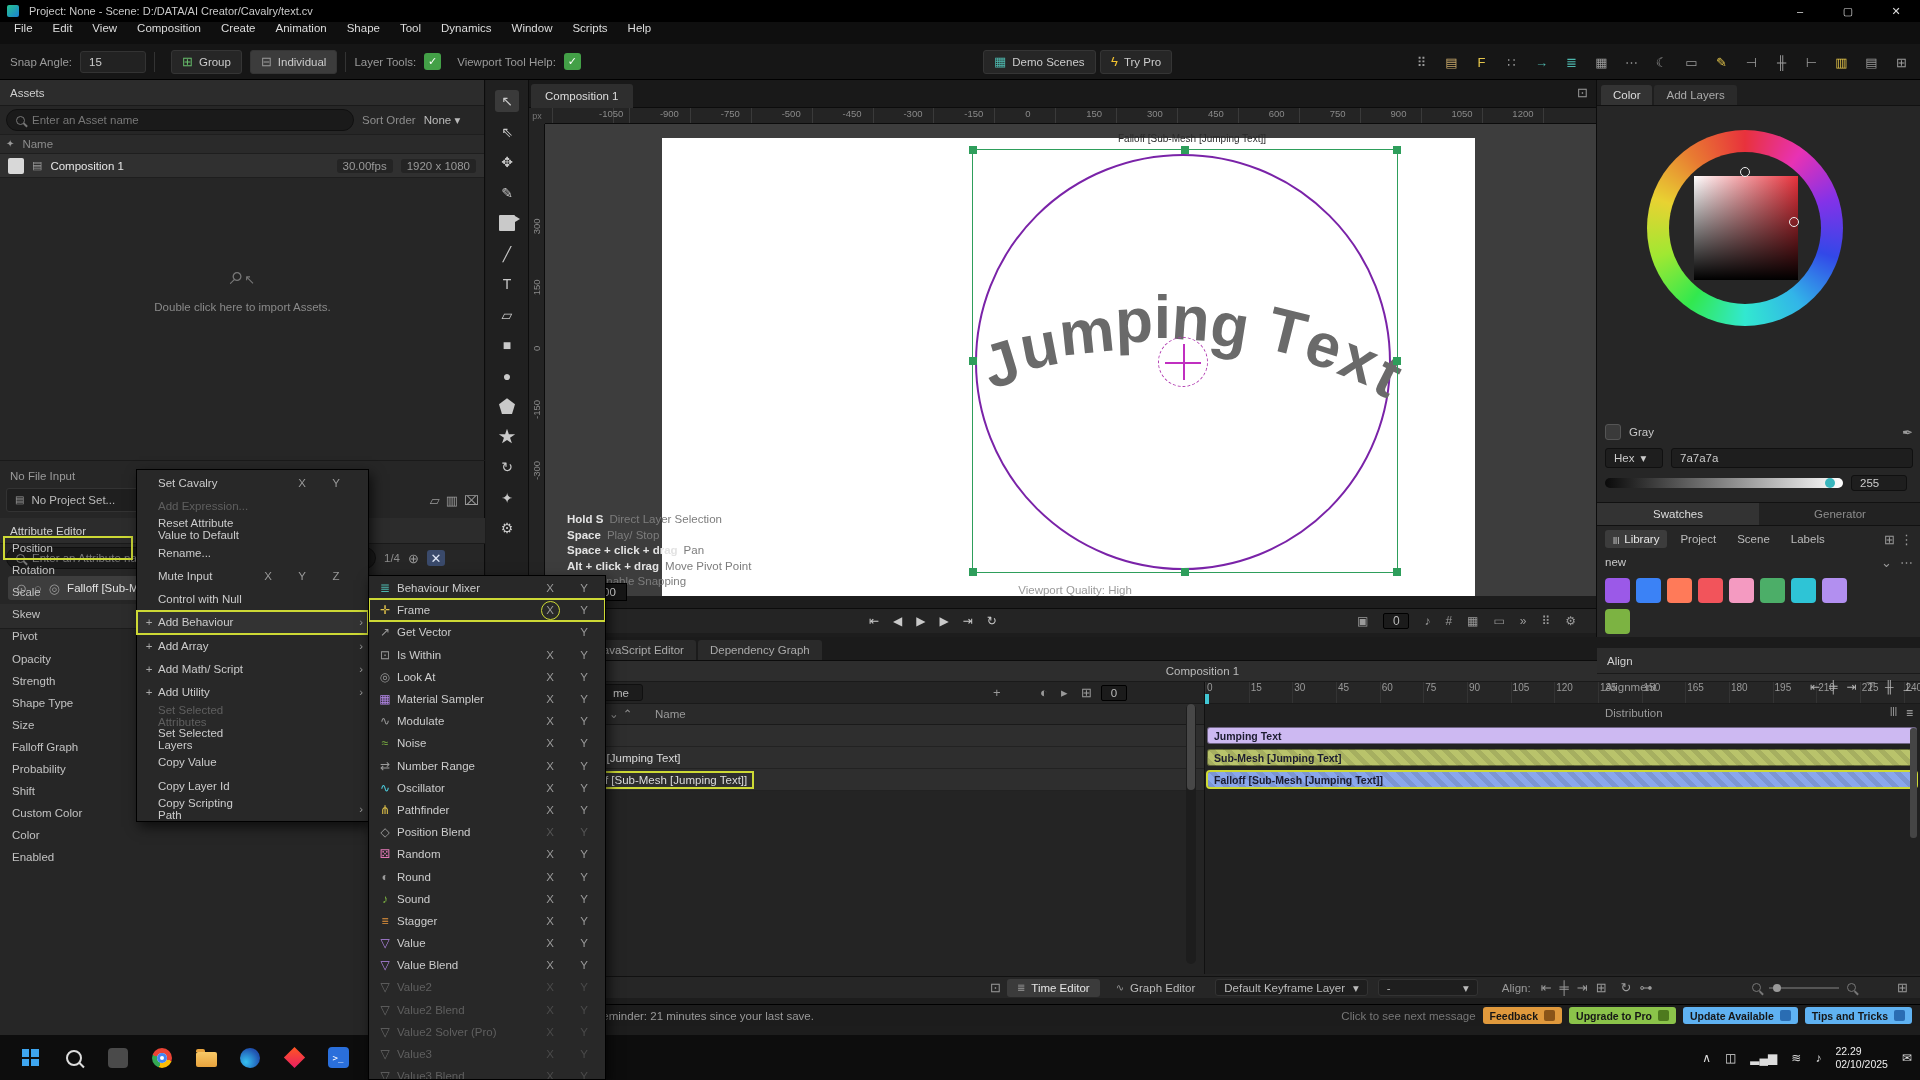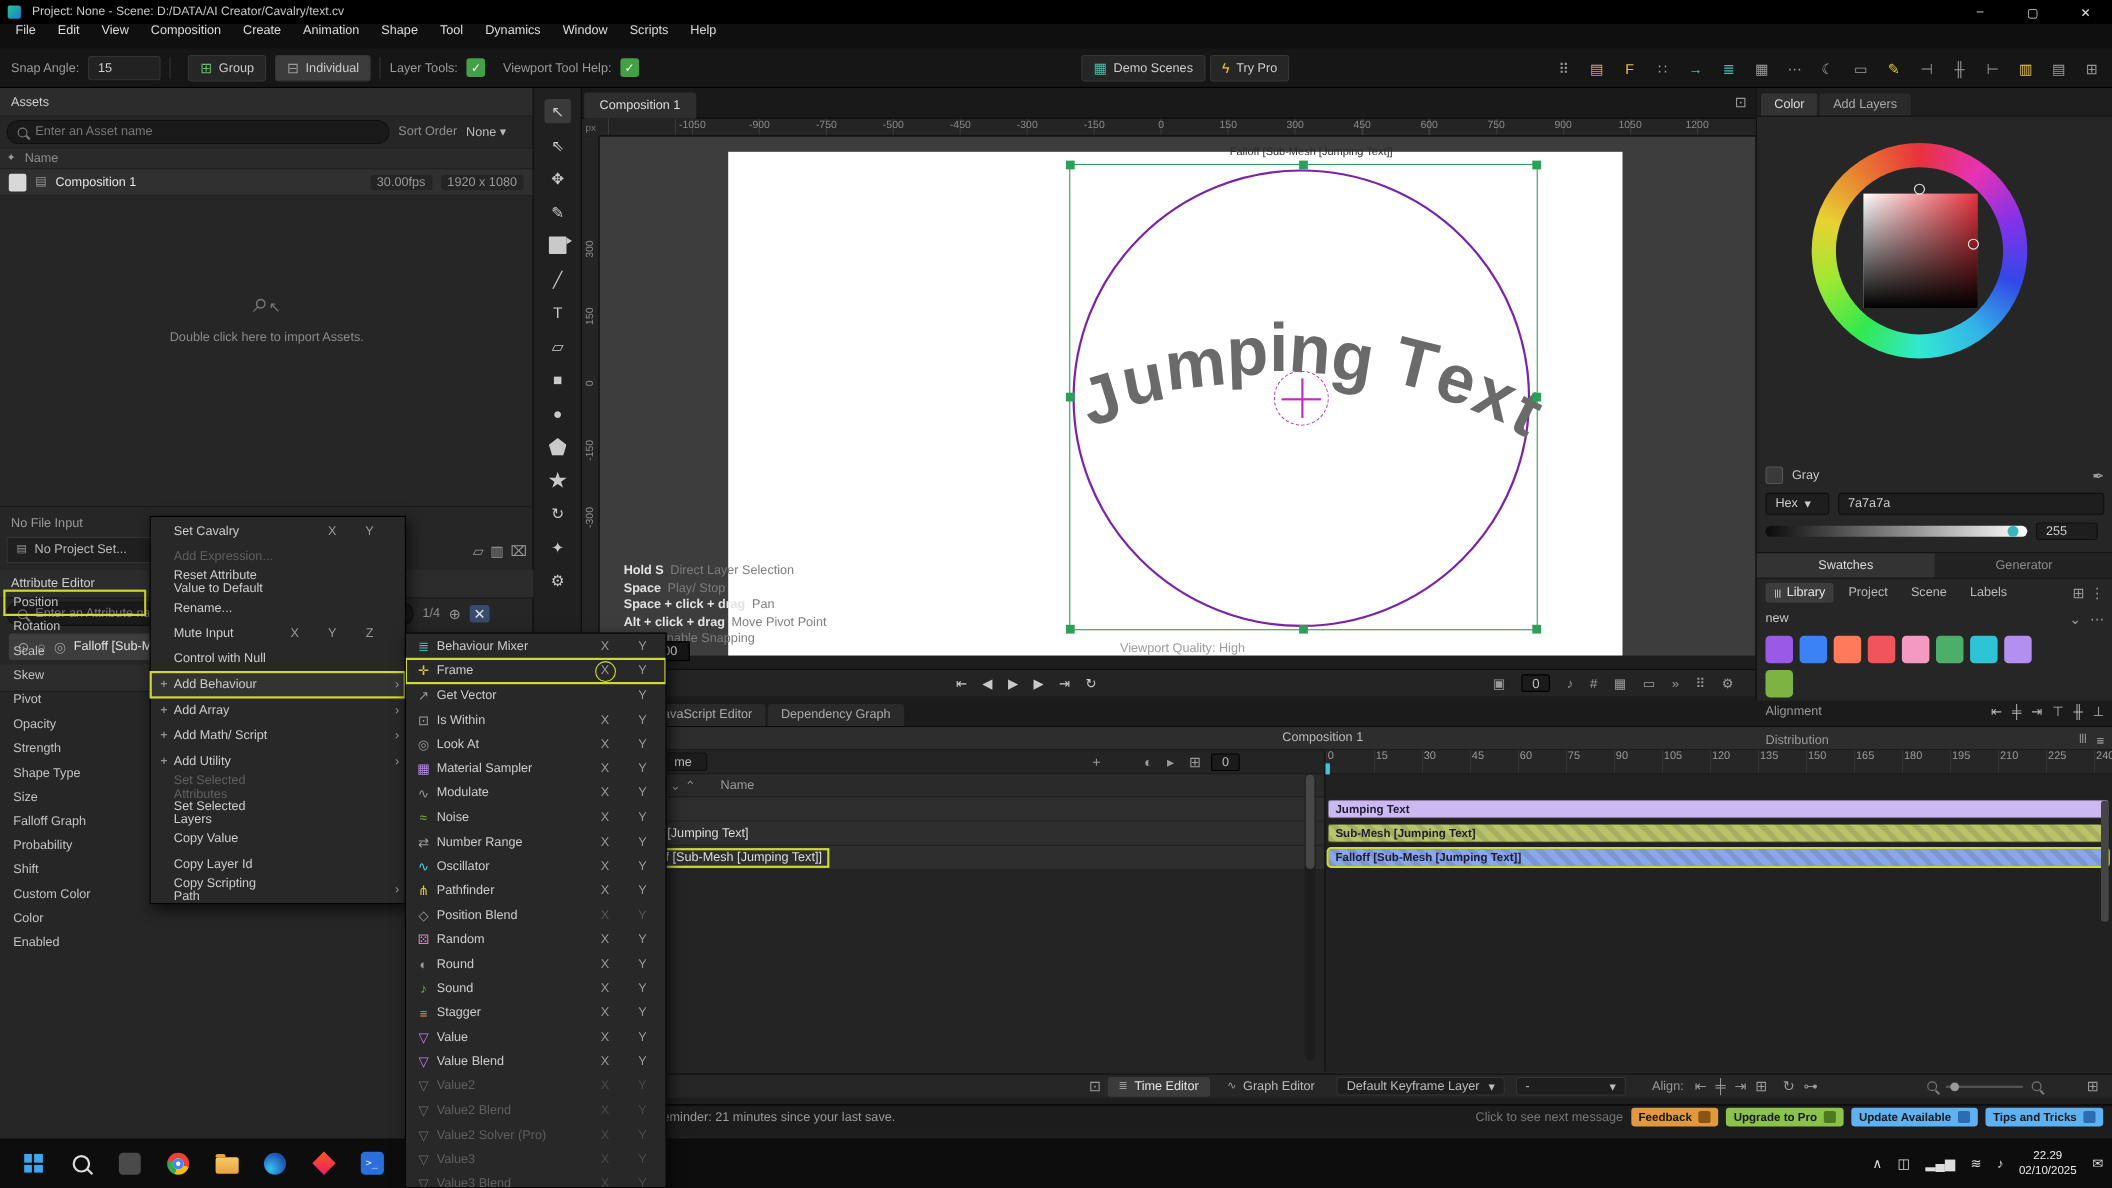--- a/index.html
+++ b/index.html
@@ -56,21 +56,21 @@
 .tg{display:inline-flex;align-items:center;justify-content:center;min-width:16px;min-height:16px}
 .tg.active{background:#3a3a3a;border-radius:3px;width:24px;height:22px}
 .tg.penta{width:15px;height:14px;background:#c9c9c9;clip-path:polygon(50% 0,100% 38%,81% 100%,19% 100%,0 38%)}
 .tg.star{width:17px;height:16px;background:#c9c9c9;clip-path:polygon(50% 0,61% 35%,98% 35%,68% 57%,79% 91%,50% 70%,21% 91%,32% 57%,2% 35%,39% 35%)}
 .tg.cam{width:12px;height:8px;background:#c9c9c9;border-radius:1px;position:relative}
 .tg.cam::after{content:'';position:absolute;right:-5px;top:1px;border-left:5px solid #c9c9c9;border-top:3px solid transparent;border-bottom:3px solid transparent}
 
 #vp-tabbar{left:529px;top:80px;width:1067px;height:28px;background:#191919;border-bottom:1px solid #0c0c0c}
 #vp-tab{position:absolute;left:2px;top:4px;height:24px;background:#2e2e2e;border-radius:3px 3px 0 0;display:flex;align-items:center;padding:0 14px;color:#ddd}
 #hruler{left:545px;top:108px;width:1051px;height:16px;background:#242424;border-bottom:1px solid #0c0c0c;display:flex;padding-left:54px;color:#8a8a8a;font-size:9.5px;z-index:5;background-image:repeating-linear-gradient(90deg,#3a3a3a 0 1px,transparent 1px 60.9px);background-position:84px 0}
-#hruler span{width:60.9px;text-align:center;flex:none}
+#hruler span{width:60.9px;text-align:left;flex:none}
 #rcorner{left:529px;top:108px;width:16px;height:16px;background:#242424;color:#777;font-size:9px;display:flex;align-items:center;justify-content:center;z-index:6}
 #vruler{left:529px;top:124px;width:16px;height:472px;background:#242424;border-right:1px solid #0c0c0c;color:#8a8a8a;font-size:9.5px;padding-top:72px;z-index:5}
 #vruler span{height:60.9px;display:flex;align-items:center;justify-content:center;transform:rotate(-90deg)}
 #canvas-area{left:545px;top:124px;width:1051px;height:472px;background:#3d3d3d;overflow:hidden}
 #canvas{position:absolute;left:117px;top:14px;width:813px;height:471px;background:#fff}
 #jt{position:absolute;left:310px;top:160px;width:440px;display:flex;justify-content:center;font-size:62px;font-weight:600;color:#6a6a6a;letter-spacing:1px}
 #jt span{display:inline-block}
 #jt span:nth-child(1){transform:translateY(30px) rotate(-17deg)}
 #jt span:nth-child(2){transform:translateY(12px) rotate(-11deg)}
 #jt span:nth-child(3){transform:translateY(-2px) rotate(-6deg)}
@@ -189,21 +189,21 @@
 .tsearch::after{content:'';position:absolute;width:7px;height:2px;background:#ddd;right:-5px;bottom:-2px;transform:rotate(45deg)}
 .gapp{width:20px;height:20px;border-radius:4px;background:#4a4a4a}
 .chrome{width:20px;height:20px;border-radius:50%;background:conic-gradient(#ea4335 0 30%,#fbbc05 30% 55%,#34a853 55% 80%,#ea4335 80%);position:relative}
 .chrome::after{content:'';position:absolute;inset:5px;background:#fff;border-radius:50%;box-shadow:inset 0 0 0 3px #4285f4}
 .folder{width:21px;height:15px;background:linear-gradient(#f8c967,#e8a33d);border-radius:2px;position:relative;margin-top:4px}
 .folder::before{content:'';position:absolute;top:-3px;left:0;width:9px;height:3px;background:#e8a33d;border-radius:2px 2px 0 0}
 .edge{width:20px;height:20px;border-radius:50%;background:radial-gradient(circle at 30% 70%,#35c1f1,#2052b0 70%)}
 .dia{width:15px;height:15px;transform:rotate(45deg);background:linear-gradient(135deg,#ff5722,#e91e63)}
 .term{width:21px;height:21px;background:#2a6fdb;border-radius:4px;color:#fff;font-size:9px;display:flex;align-items:center;justify-content:center;font-family:"DejaVu Sans Mono",monospace}
 #tray{position:absolute;right:8px;display:flex;align-items:center;gap:14px;color:#ddd;font-size:12px}
-#clock{text-align:center;font-size:10.5px;line-height:13px;color:#eee}
+#clock{text-align:left;font-size:10.5px;line-height:13px;color:#eee}
 </style>
 </head>
 <body>
 
 <div id="app">
 
   <div class="a" id="titlebar">
     <span id="appicon"></span>
     <span>Project: None - Scene: D:/DATA/AI Creator/Cavalry/text.cv</span>
     <span style="flex:1"></span>
@@ -738,20 +738,21 @@
           <span style="background: rgb(242, 84, 91);"></span>
           <span style="background: rgb(244, 154, 193);"></span>
           <span style="background: rgb(76, 174, 104);"></span>
           <span style="background: rgb(46, 196, 214);"></span>
           <span style="background: rgb(178, 143, 240);"></span>
         </div>
       <div id="swgrid2">
 
       <span style="background: rgb(124, 179, 66);"></span>
         </div>
+      <div class="phead" id="alignhdr">Align</div>
       <div class="alrow">
         <span>Alignment</span>
         <span class="icons">
           <span>⇤</span>
           <span>╪</span>
           <span>⇥</span>
           <span>⊤</span>
           <span>╫</span>
           <span>⊥</span>
         </span>

